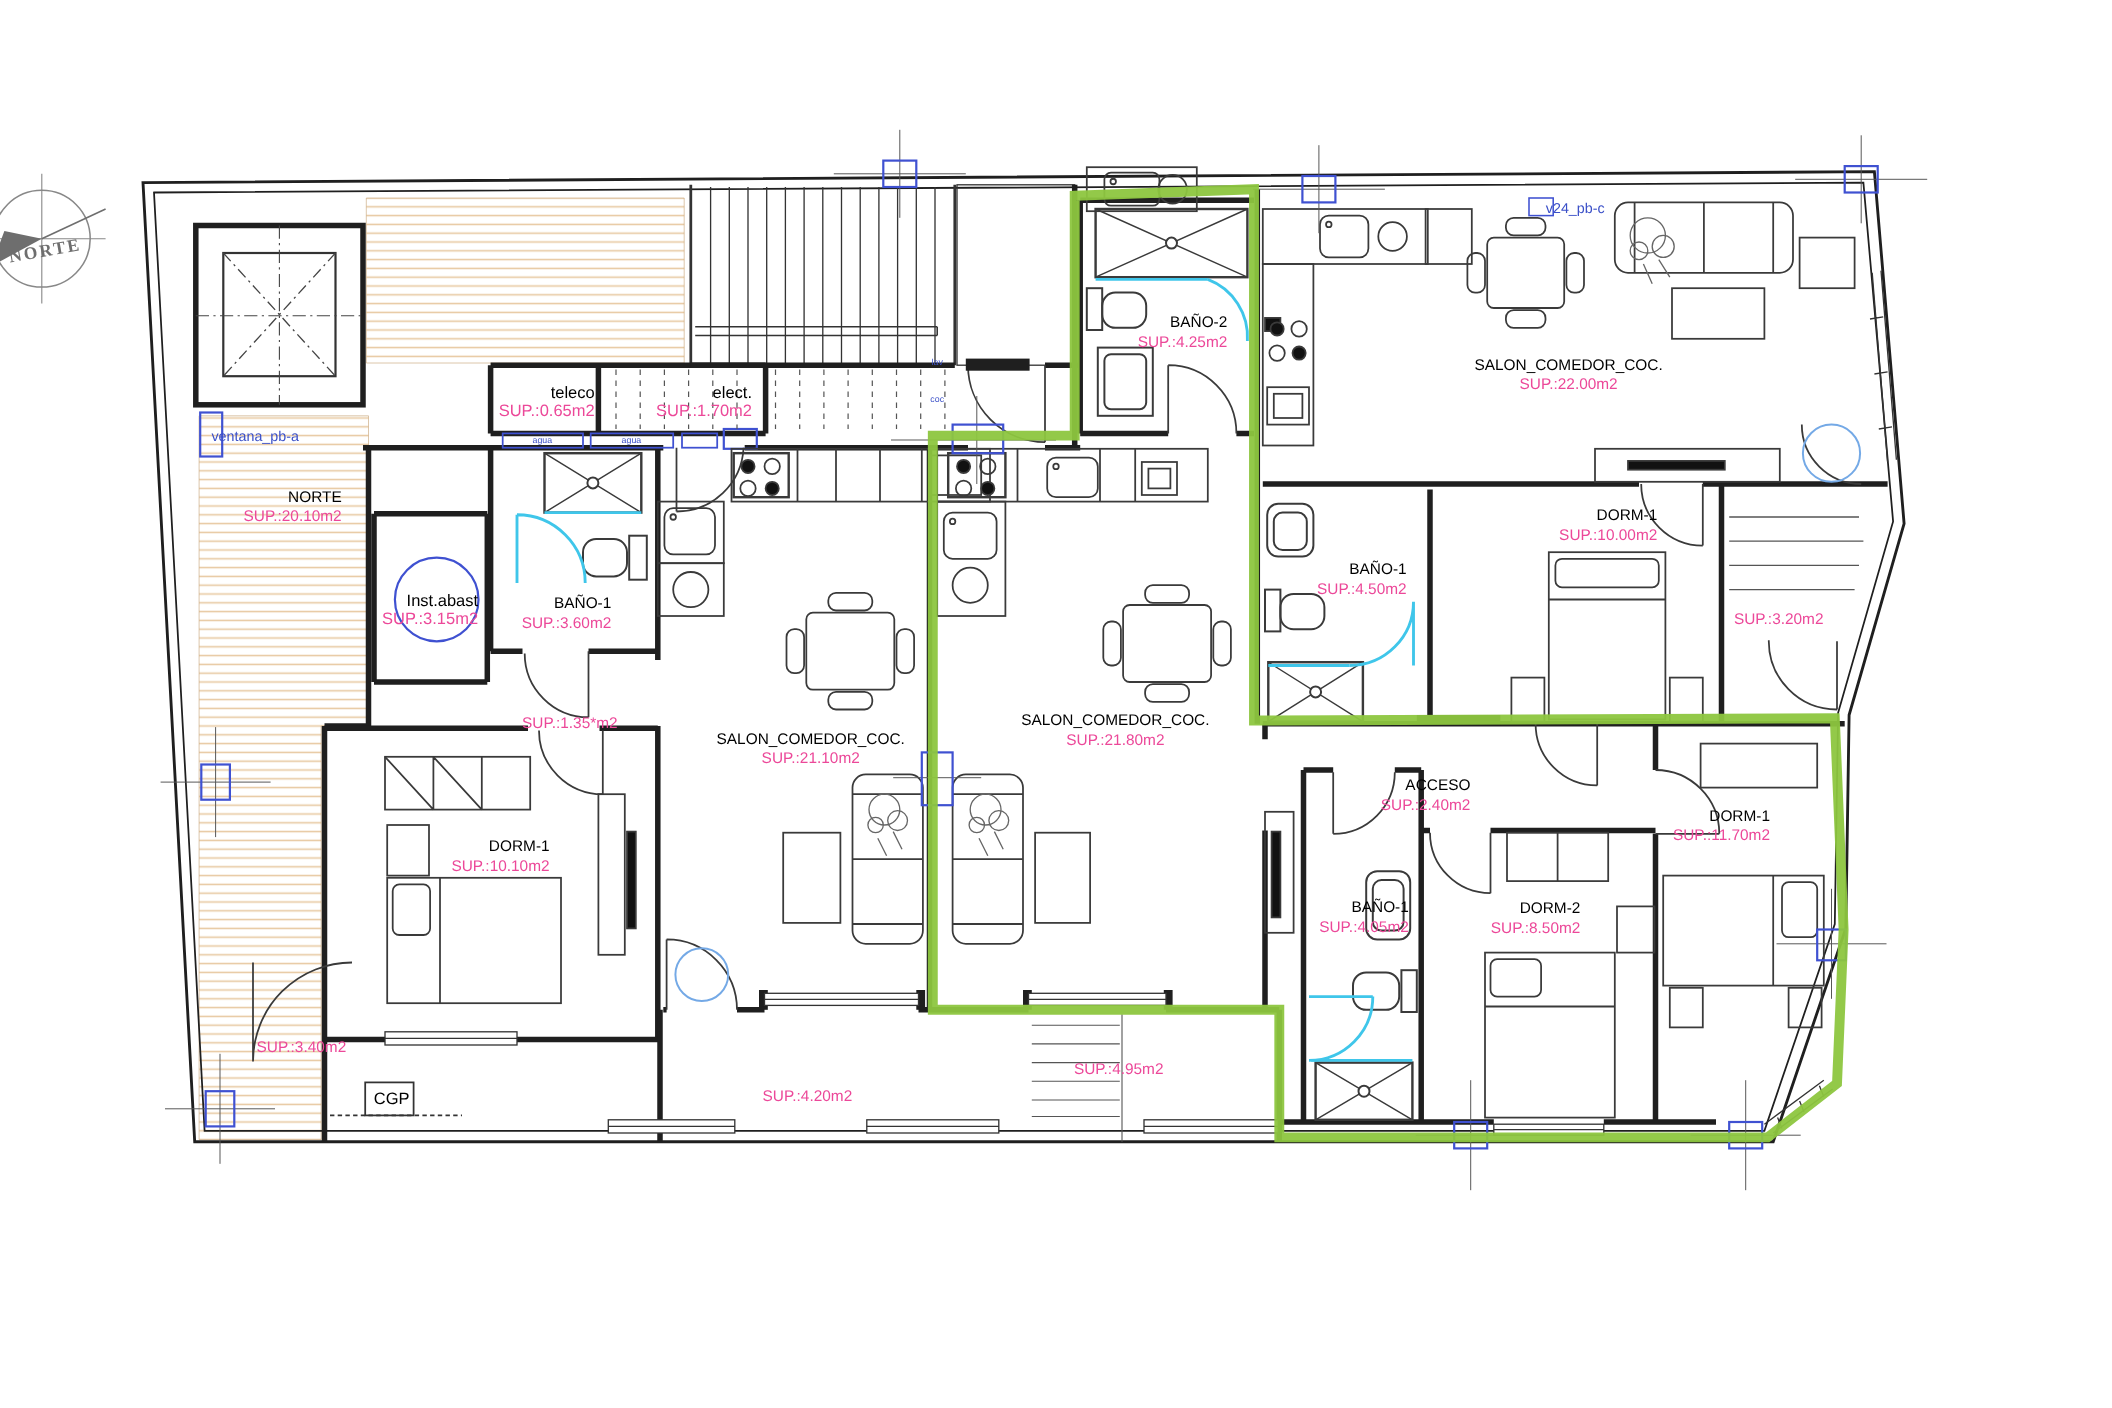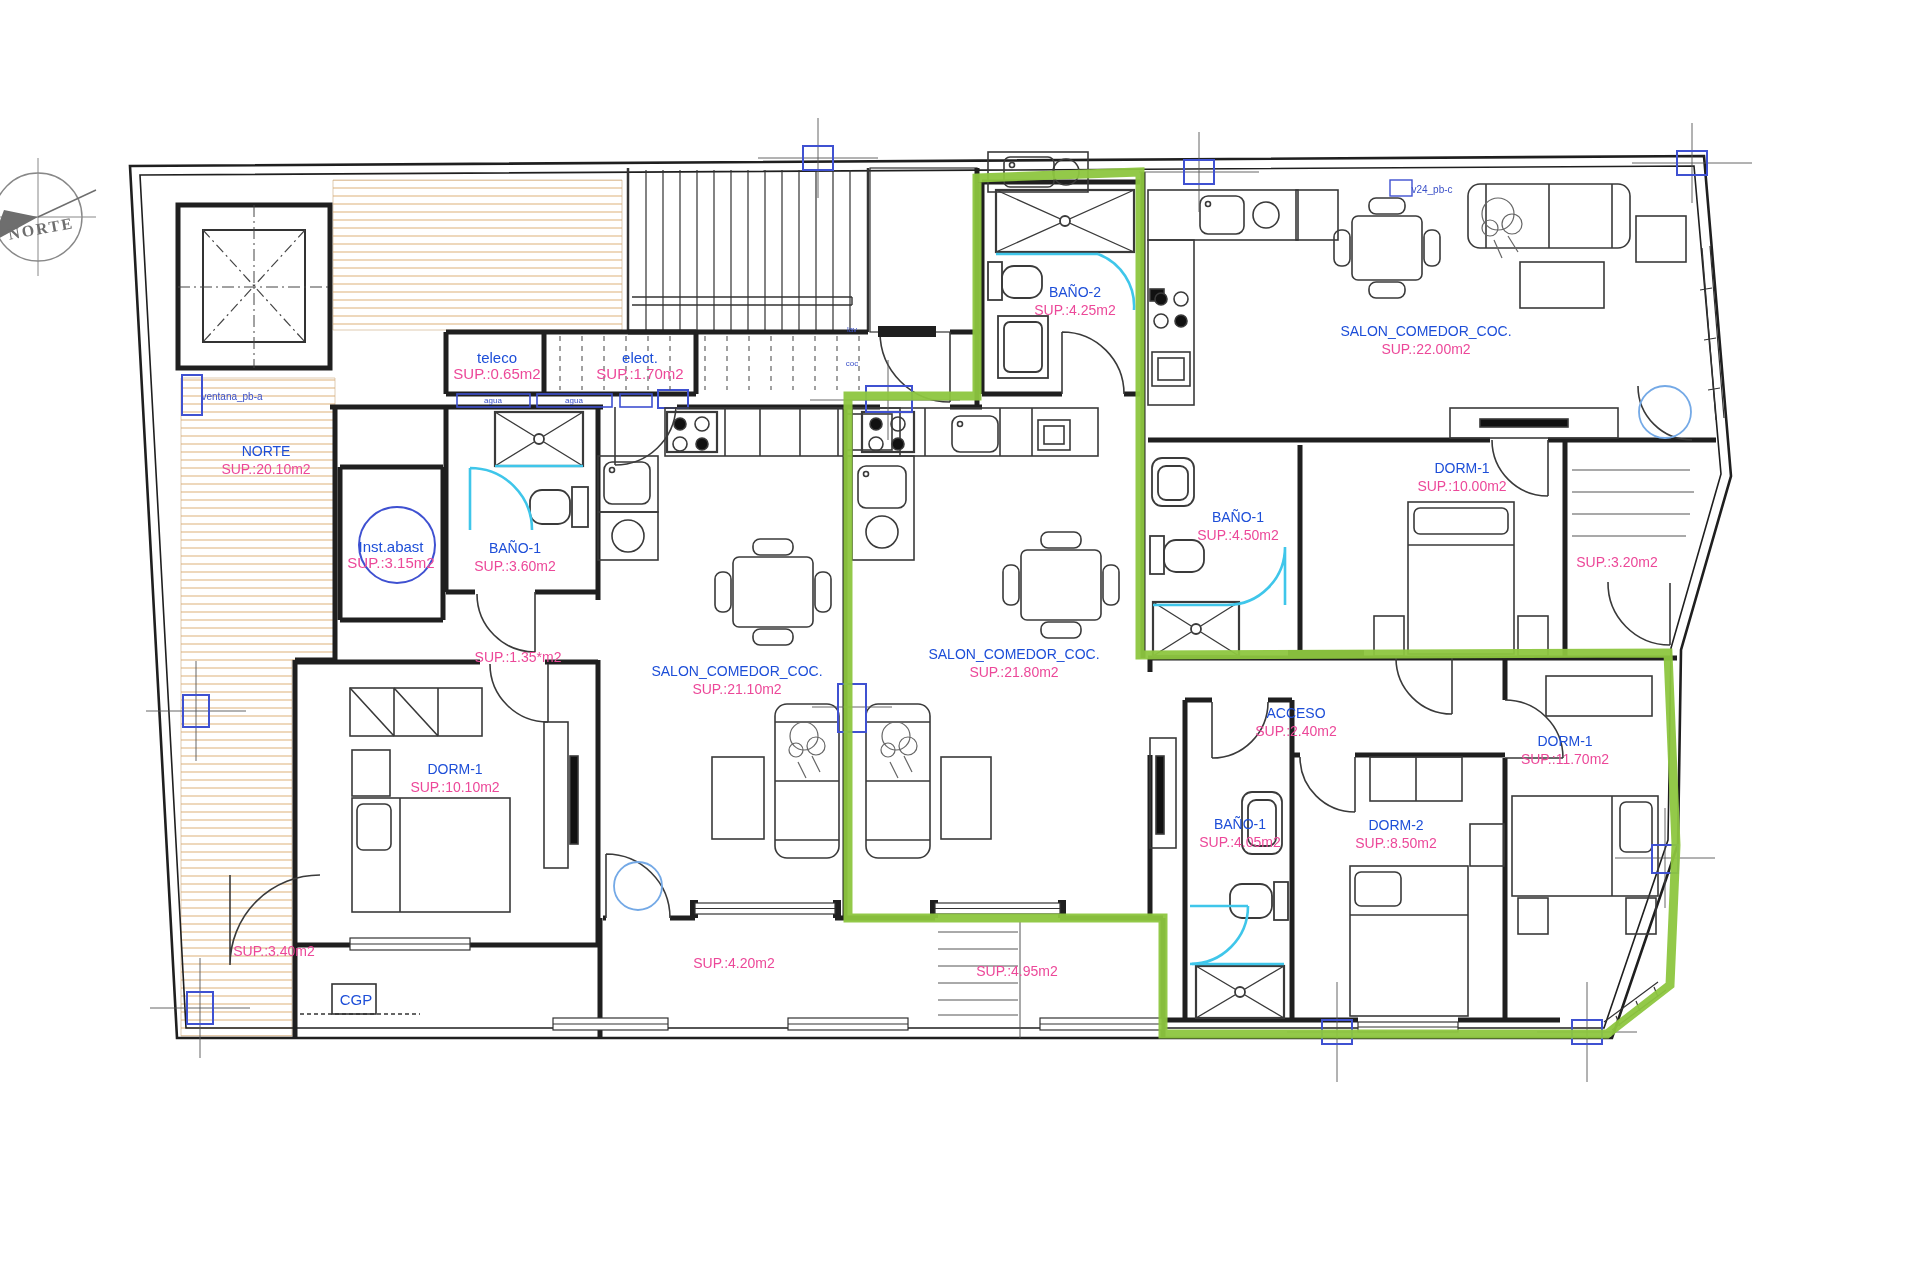--- a/index.html
+++ b/index.html
@@ -1,24 +1,24 @@
 <!DOCTYPE html>
 <html><head>
 <meta charset="utf-8">
 <style>
   html,body{margin:0;padding:0;background:#ffffff;}
   .stage{position:relative;width:1920px;height:1280px;background:#fff;overflow:hidden;
          font-family:"Liberation Sans", sans-serif;}
   svg{position:absolute;left:0;top:0;}
   .room-label{position:absolute;transform:translate(-50%,-50%);text-align:center;white-space:nowrap;
               color:#3f3f3f;font-size:14px;line-height:18px;}
-  .room-label .rname{display:block;color:#1d4ed8;}
+  .room-label .rname{display:block;color:#000000;text-align:right;}
   .room-label .rarea{display:block;color:#ec4899;}
   .room-label.sm{font-size:15px;line-height:16px;}
-  .tag{position:absolute;transform:translate(-50%,-50%);font-size:10px;color:#3b50c8;white-space:nowrap;}
+  .tag{position:absolute;transform:translate(-50%,-50%);font-size:13px;color:#3b50c8;white-space:nowrap;}
   .tag.tiny{font-size:8px;}
   .norte{position:absolute;left:8px;top:220px;transform:rotate(-10deg);
          font-family:"Liberation Serif", serif;font-weight:bold;font-size:16px;color:#6e6e6e;letter-spacing:2px;}
 </style>
 </head>
 <body>
 
 <div class="stage">
 
 <svg width="1920" height="1280" viewBox="0 0 1920 1280">
@@ -416,21 +416,21 @@
 <div class="room-label" style="left:455px;top:778px">
   <span class="rname">DORM-1</span>
   <span class="rarea">SUP.:10.10m2</span>
 </div>
 <div class="room-label" style="left:274px;top:951px">
   <span class="rarea">SUP.:3.40m2</span>
 </div>
 <div class="room-label sm" style="left:356px;top:1000px">
   <span class="rname">CGP</span>
 </div>
-<div class="room-label" style="left:734px;top:963px">
+<div class="room-label" style="left:734px;top:996px">
   <span class="rarea">SUP.:4.20m2</span>
 </div>
 <div class="room-label" style="left:1075px;top:301px">
   <span class="rname">BAÑO-2</span>
   <span class="rarea">SUP.:4.25m2</span>
 </div>
 <div class="room-label" style="left:1014px;top:663px">
   <span class="rname">SALON_COMEDOR_COC.</span>
   <span class="rarea">SUP.:21.80m2</span>
 </div>

